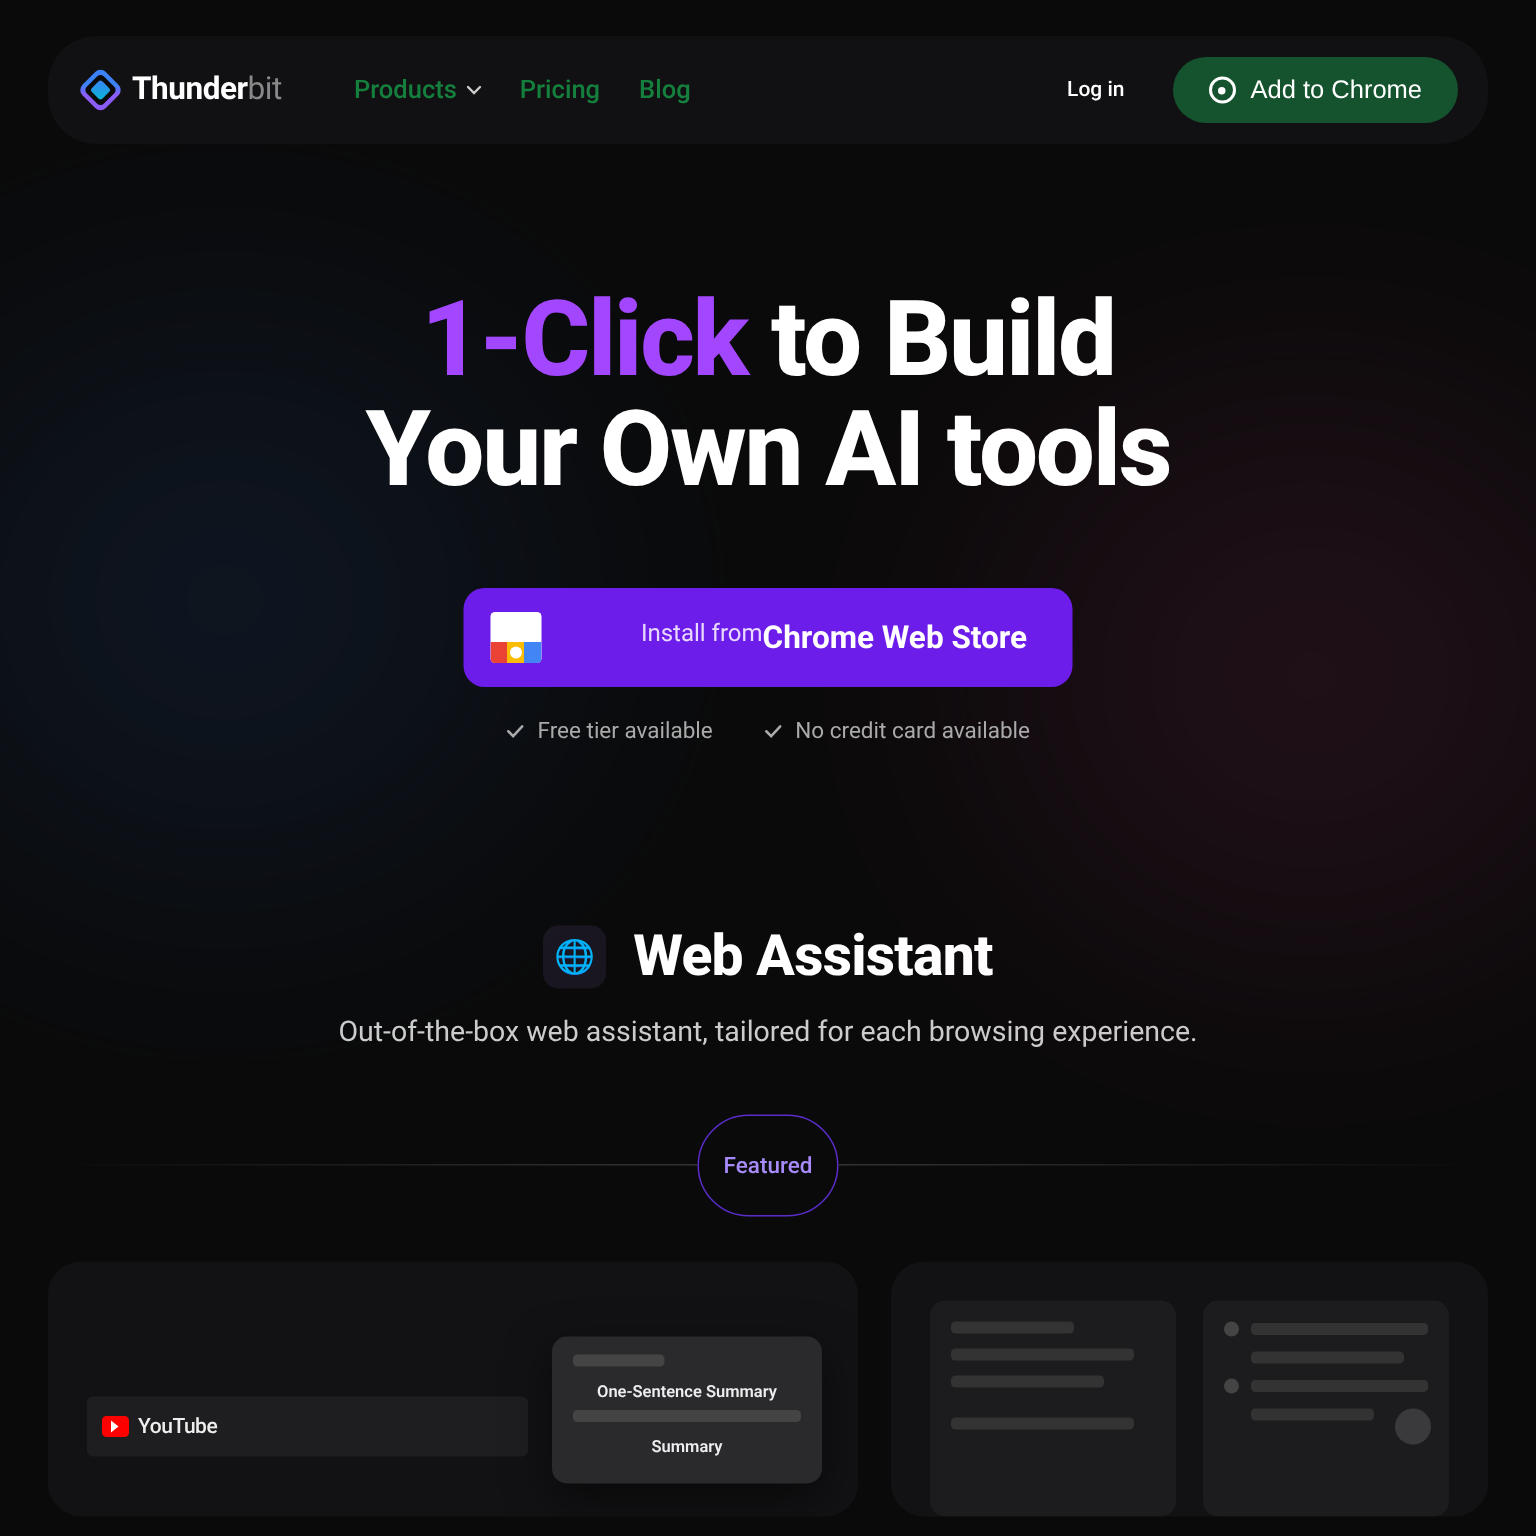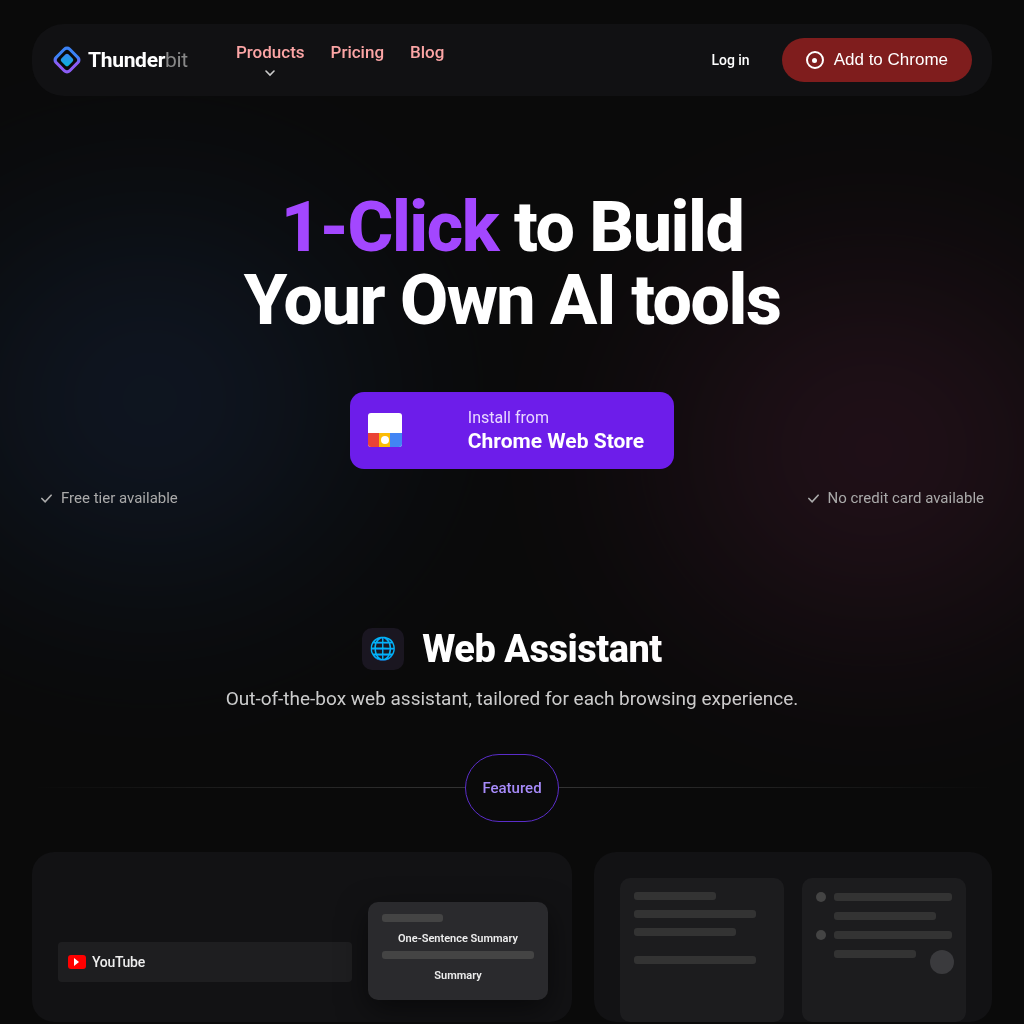--- a/index.html
+++ b/index.html
@@ -53,48 +53,48 @@
 .logo-icon::after {
   content: '';
   position: absolute;
   inset: 6px;
   background: linear-gradient(135deg, #3b82f6, #06b6d4);
   border-radius: 2px;
 }
 .logo-text { font-size: 21px; font-weight: 700; letter-spacing: -0.3px; }
 .logo-text .light { font-weight: 400; color: #888; }
 .nav { display: flex; gap: 26px; margin-left: 24px; }
-.nav-item { color: #fca5a5; font-size: 17px; font-weight: 500; display: flex; align-items: center; gap: 6px; cursor: pointer; flex-direction: column; }
+.nav-item { color: #15803d; font-size: 17px; font-weight: 500; display: flex; align-items: center; gap: 6px; cursor: pointer; }
 .chevron { width: 10px; height: 10px; }
 .chevron svg { display: block; }
 .spacer { flex: 1; }
 .login { font-size: 14px; color: #fff; font-weight: 500; cursor: pointer; margin-right: 8px; }
 .cta-btn {
-  background: #7f1d1d;
+  background: #14532d;
   color: #fff;
   border: none;
   border-radius: 999px;
   padding: 12px 24px;
   font-size: 17px;
   font-weight: 500;
   display: flex;
   align-items: center;
   gap: 10px;
   cursor: pointer;
 }
 .chrome-circle {
   width: 18px; height: 18px;
   border: 2px solid #fff;
   border-radius: 50%;
   display:flex; align-items:center; justify-content:center;
 }
 .chrome-circle::after { content:''; width:5px; height:5px; background:#fff; border-radius:50%; }
 
 
-.hero { position: relative; text-align: center; margin-top: 95px; padding: 0 40px; }
+.hero { position: relative; text-align: center; margin-top: 95px; padding: 0 20px; }
 .hero-title { font-size: 70px; font-weight: 800; line-height: 1.04; letter-spacing: -1.5px; }
 .hero-title .accent { color: #a347ff; }
 .hero-sub { margin-top: 30px; font-size: 19px; color: #ccc; line-height: 1.5; font-weight: 400; }
 
 .install-btn {
   margin: 55px auto 0;
   background: #6d1dea;
   border-radius: 14px;
   padding: 16px 30px 16px 18px;
   display: flex;
@@ -119,25 +119,25 @@
   background: linear-gradient(90deg, #ea4335 33%, #fbbc05 33% 66%, #4285f4 66%);
 }
 .chrome-store-icon::after {
   content:'';
   position:absolute;
   bottom:3px; left:50%;
   transform: translateX(-50%);
   width:8px; height:8px; border-radius:50%;
   background:#fff;
 }
-.install-text { display:flex; flex-direction:column;margin-left:48px; }
+.install-text { display:flex; flex-direction:row;margin-left:48px; }
 .install-small { font-size: 16px; color: #e9d8ff; }
 .install-big { font-size: 21px; font-weight: 700; color:#fff; margin-top: 2px; }
 
-.perks { margin-top: 20px; display:flex; justify-content:space-between; gap: 34px; }
+.perks { margin-top: 20px; display:flex; justify-content:center; gap: 34px; }
 .perk { display:flex; align-items:center; gap:8px; color:#aaa; font-size:15px; }
 .check { width:13px; height:13px; }
 
 
 .section { margin-top: 120px; text-align:center; padding: 0 32px; }
 .section-head { display:flex; align-items:center; justify-content:center; gap:18px; }
 .globe-badge {
   width: 42px; height: 42px;
   background: #1a1620;
   border-radius: 10px;

